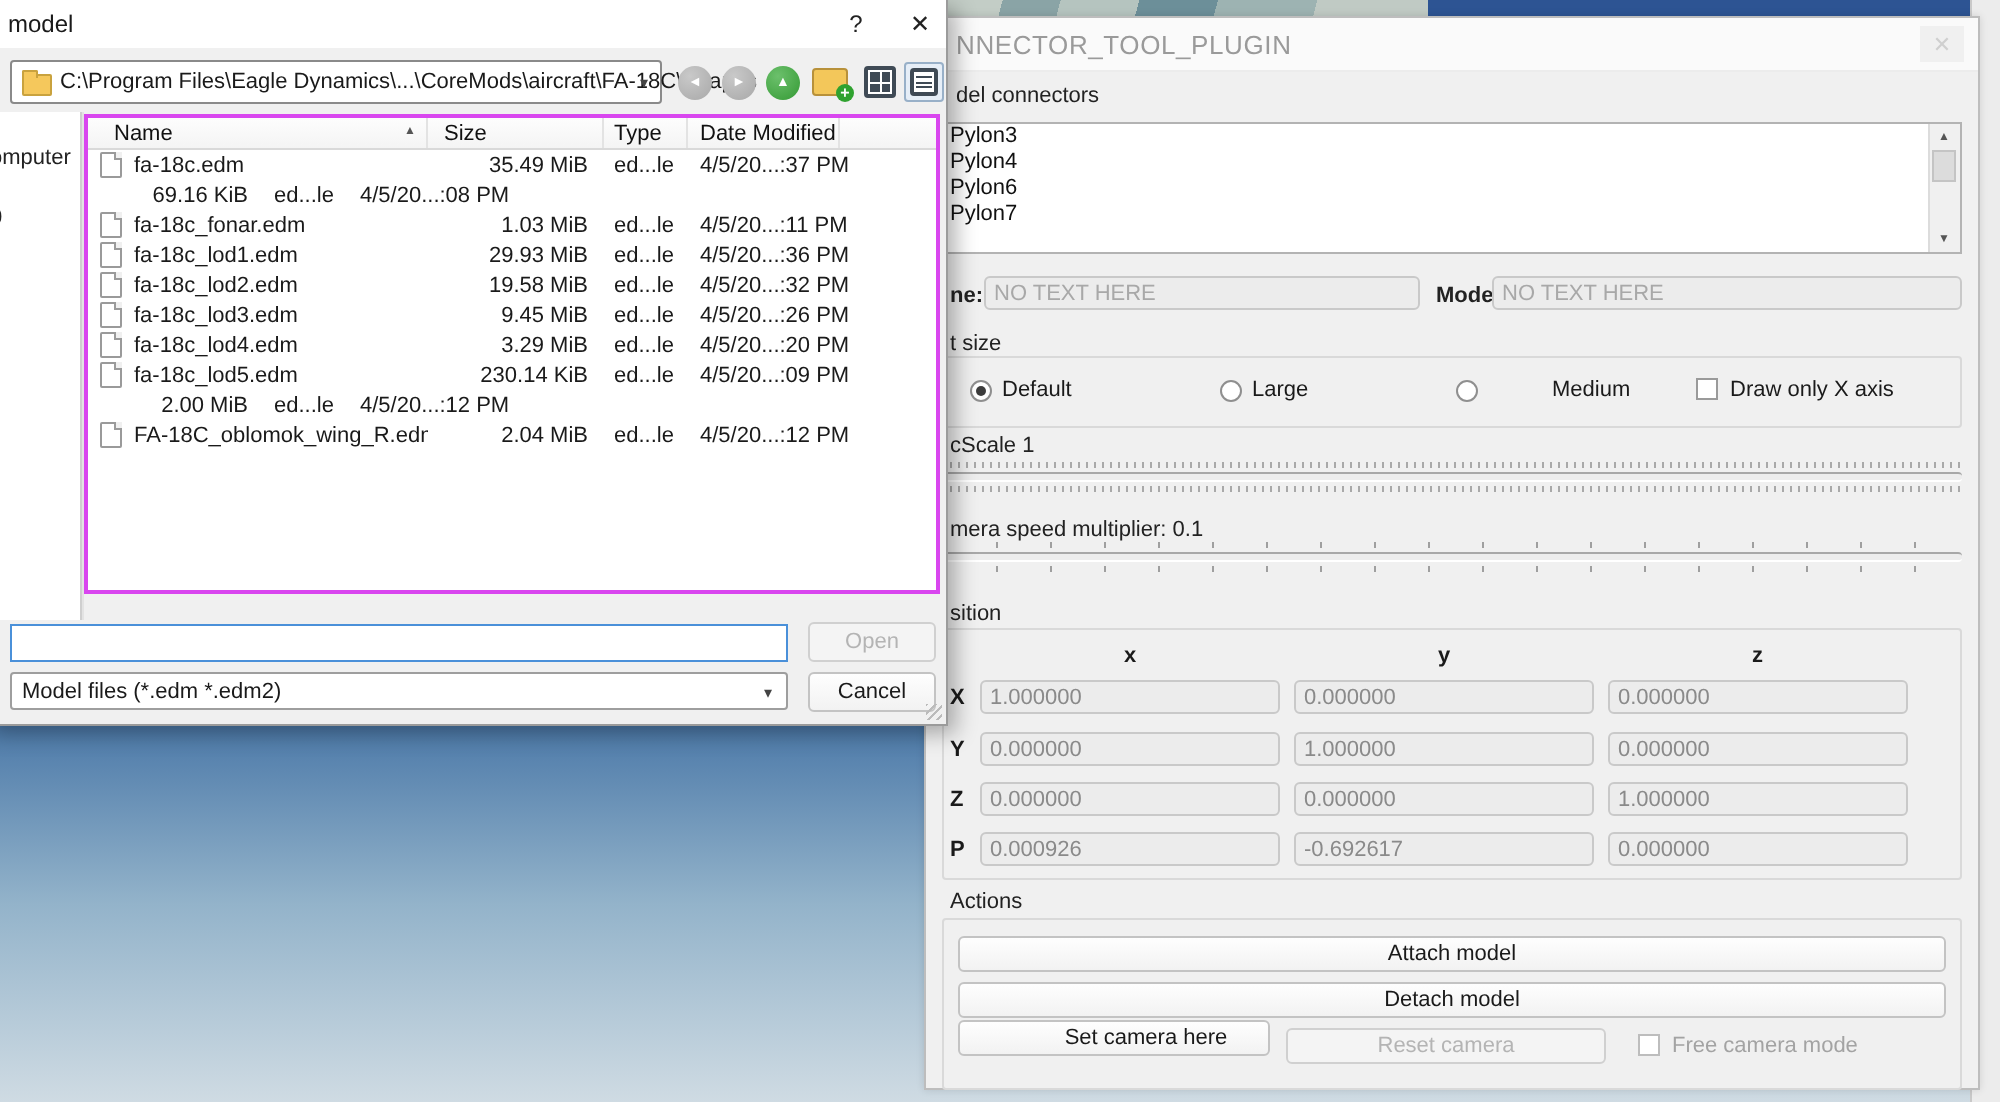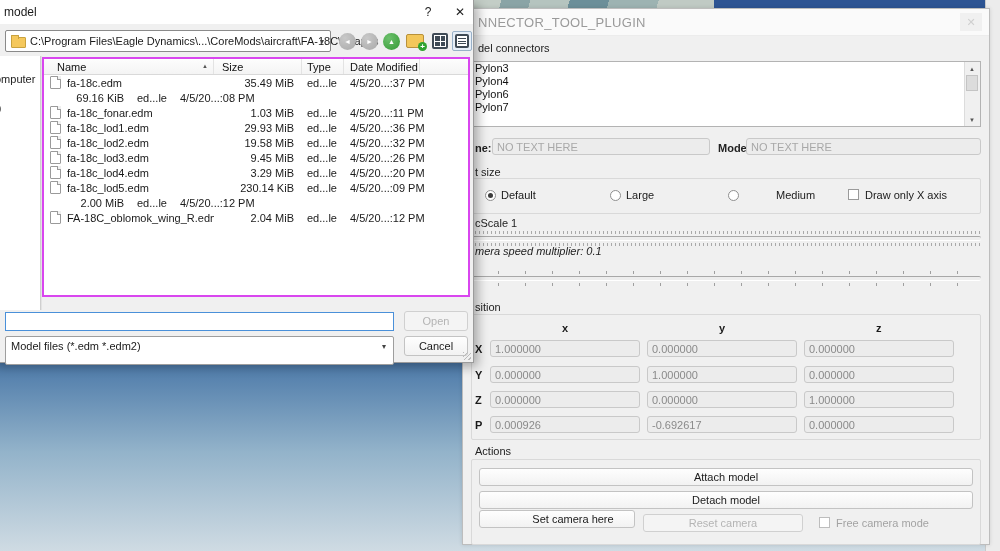--- a/index.html
+++ b/index.html
@@ -54,21 +54,21 @@
   .flab{font-weight:bold;color:#222;}
   #p-name-label{left:12px;top:133px;}
   #p-name-input{left:29px;top:129px;width:218px;height:17px;}
   #p-model-label{left:255px;top:133px;}
   #p-model-input{left:283px;top:129px;width:235px;height:17px;}
   #p-size-label{left:12px;top:157px;}
   #g-size{left:8px;top:169px;width:510px;height:36px;}
   #p-scale-label{left:12px;top:208px;}
   .slider{left:8px;width:510px;}
   #slider-scale{top:222px;}
-  #p-camspeed-label{left:12px;top:236px;font-style:italic;}
+  #p-camspeed-label{left:12px;top:250px;}
   #slider-cam{top:262px;}
   #p-pos-label{left:12px;top:292px;}
   #g-pos{left:8px;top:305px;width:510px;height:126px;}
   .pos-head{position:absolute;top:7px;font-weight:bold;}
   .pos-row-label{position:absolute;left:3px;font-weight:bold;}
   .pos-field{position:absolute;width:150px;height:17px;}
   #p-actions-label{left:12px;top:436px;}
   #g-actions{left:8px;top:450px;width:510px;height:86px;}
   #btn-attach{left:7px;top:8px;width:494px;height:18px;}
   #btn-detach{left:7px;top:31px;width:494px;height:18px;}
@@ -124,21 +124,21 @@
   .fc-name{width:170px;display:flex;align-items:center;box-sizing:border-box;padding-left:6px;white-space:nowrap;overflow:hidden;}
   .file-ico{width:9px;height:11px;background:#fff;border:1px solid #9a9a9a;border-radius:1px;margin-right:6px;position:relative;flex:none;}
   .file-ico::after{content:"";position:absolute;right:-1px;top:-1px;width:3px;height:3px;background:#f0f0f0;border-left:1px solid #9a9a9a;border-bottom:1px solid #9a9a9a;}
   .fc-size{width:88px;box-sizing:border-box;text-align:right;padding-right:8px;white-space:nowrap;}
   .fc-type{width:42px;box-sizing:border-box;padding-left:5px;white-space:nowrap;overflow:hidden;}
   .fc-date{width:90px;box-sizing:border-box;padding-left:6px;white-space:nowrap;}
   #fname-input{left:13px;top:312px;width:389px;height:19px;box-sizing:border-box;border:1px solid #4a90d9;background:#fff;
     font-family:inherit;font-size:11px;padding:0 4px;outline:none;color:#111;}
   #btn-open{left:412px;top:311px;width:64px;height:20px;}
   #btn-open::first-letter{text-decoration:underline;}
-  #ftype-combo{left:13px;top:336px;width:389px;height:29px;background:#fff;border:1px solid #9e9e9e;border-radius:2px;box-sizing:border-box;}
+  #ftype-combo{left:13px;top:336px;width:389px;height:19px;background:#fff;border:1px solid #9e9e9e;border-radius:2px;box-sizing:border-box;}
   #ftype-text{left:5px;top:3px;white-space:nowrap;}
   #ftype-caret{right:7px;top:5px;}
   #btn-cancel{left:412px;top:336px;width:64px;height:20px;}
   #dlg-grip{right:2px;bottom:2px;width:8px;height:8px;
     background:repeating-linear-gradient(135deg,#bbb 0 1px,transparent 1px 3px);}
 </style>
 </head>
 <body>
 
 <div id="viewport" class="abs"></div>

